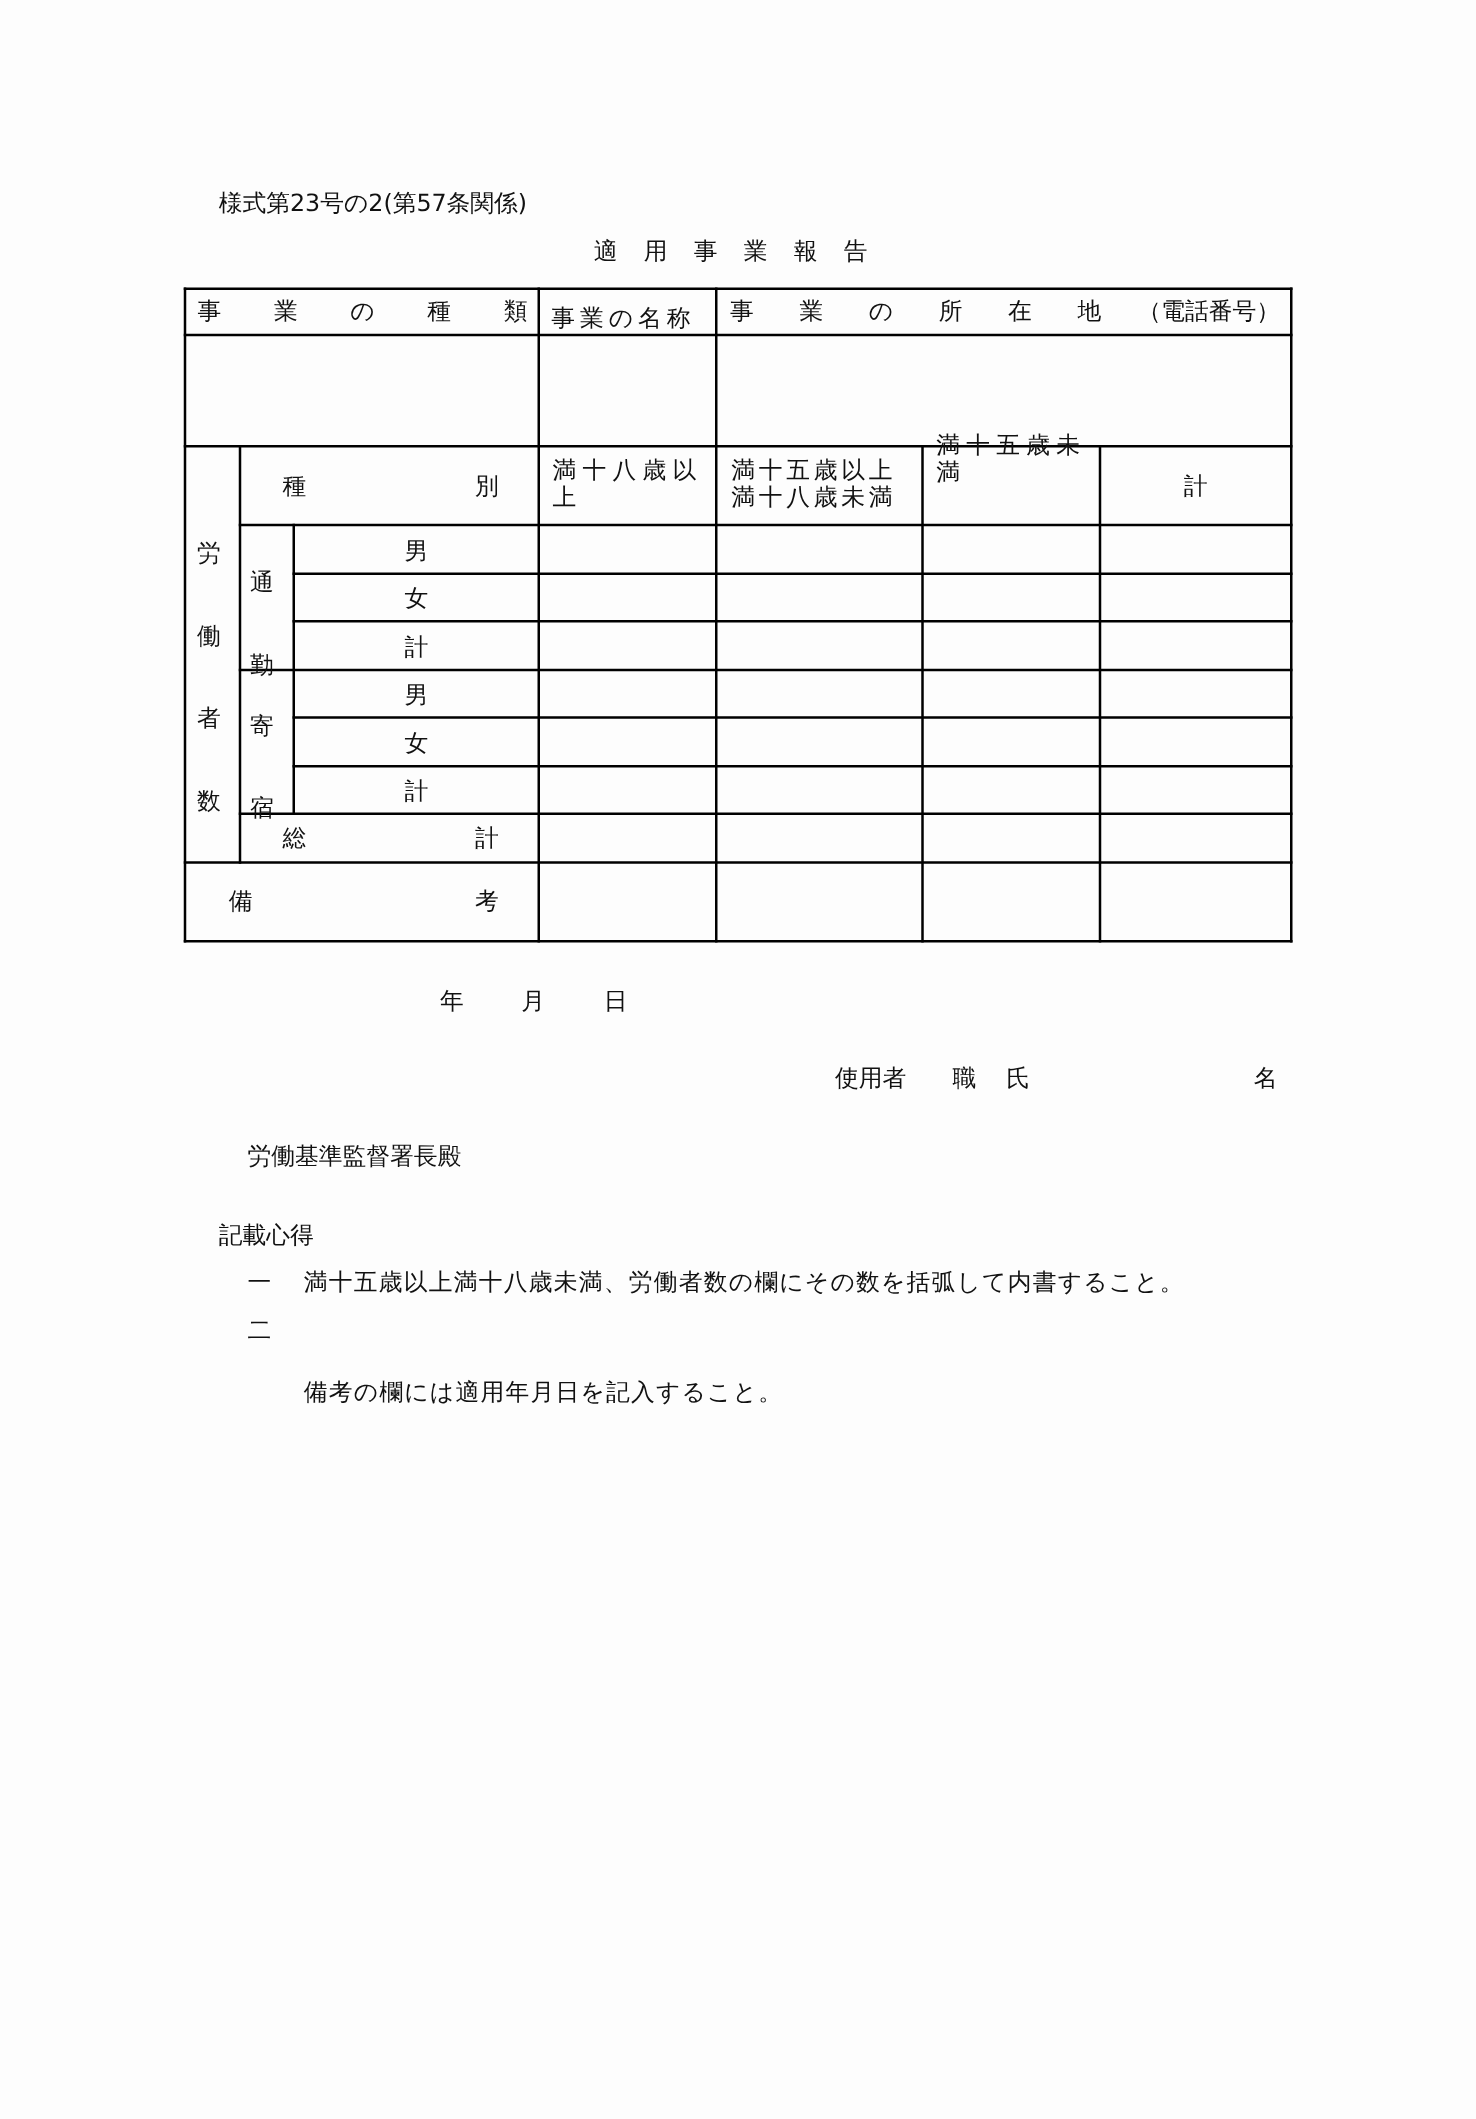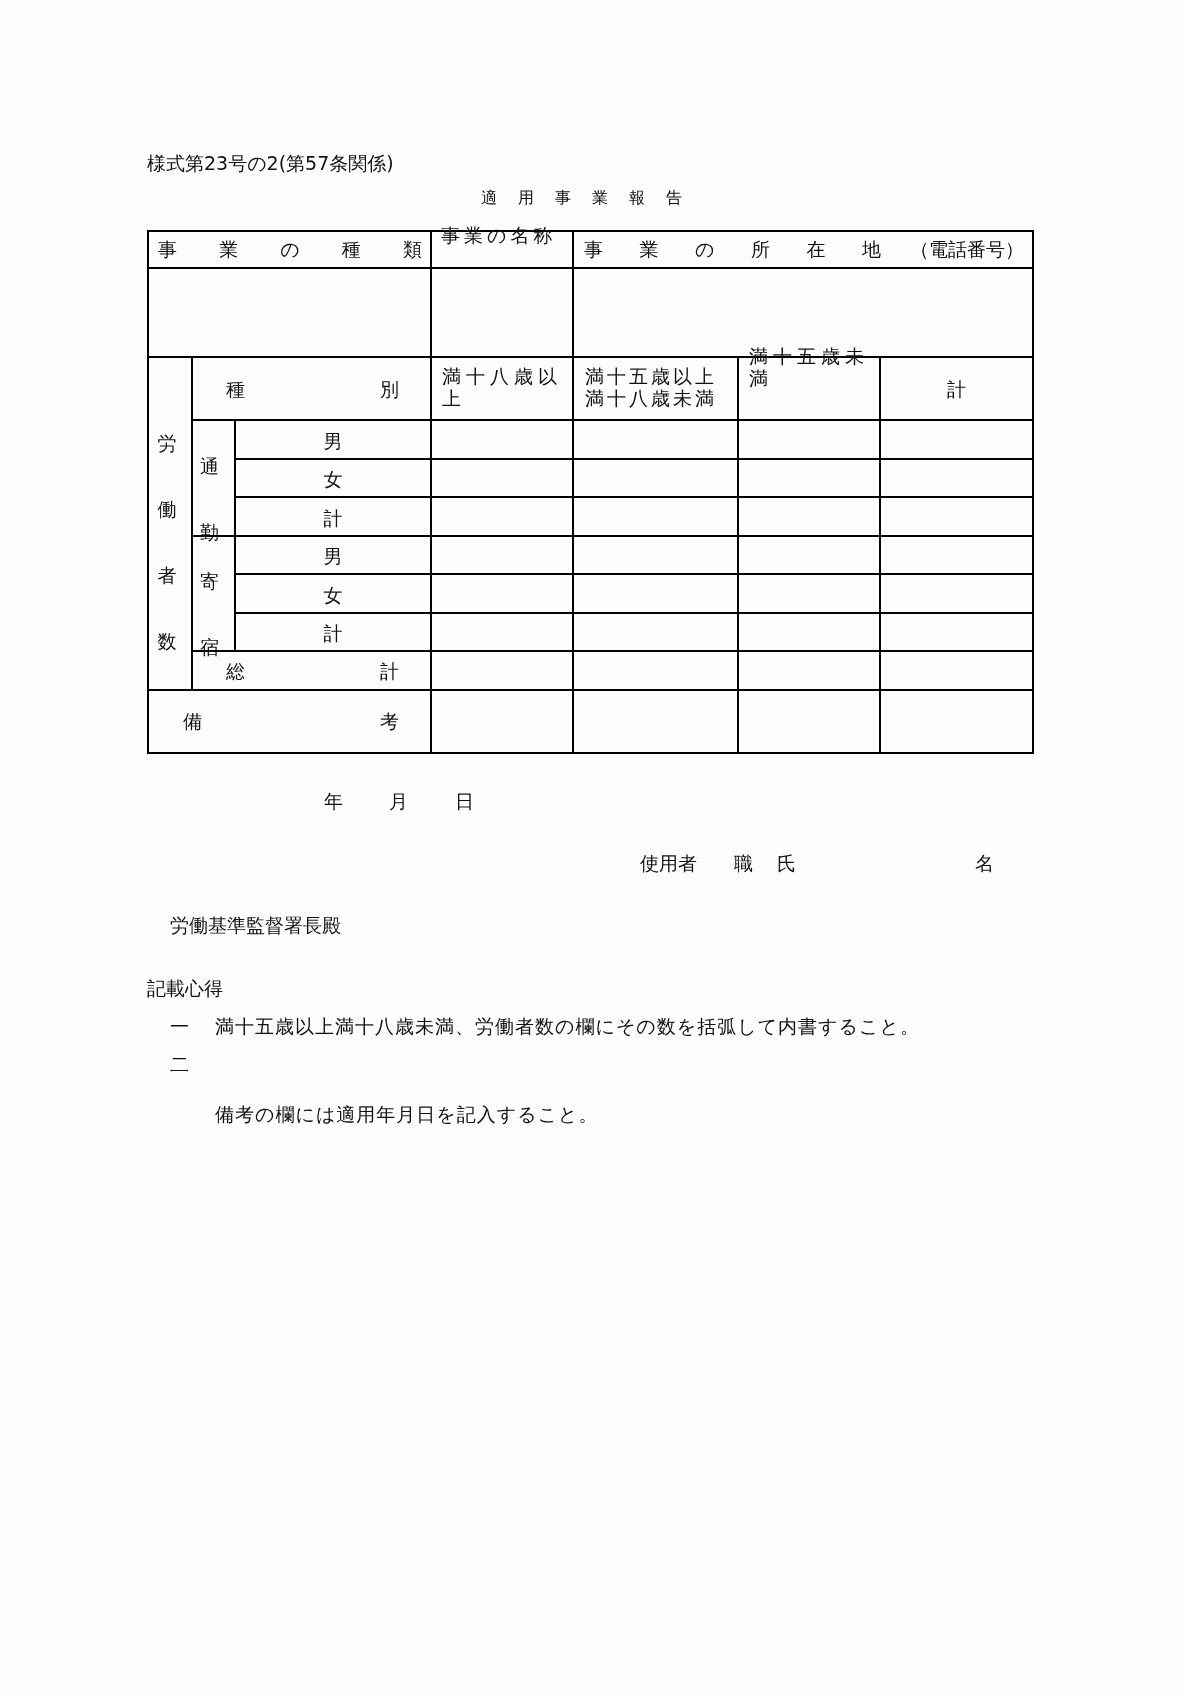--- a/index.html
+++ b/index.html
@@ -1,24 +1,24 @@
 <!DOCTYPE html>
 <html><head>
 <meta charset="utf-8">
 <style>
   html, body { margin:0; padding:0; }
   body {
     width:1181px; height:1695px; background:#fdfdfd; position:relative;
     font-family:"DejaVu Sans", "Liberation Sans", sans-serif; color:#111;
     overflow:hidden;
   }
-  .abs { position:absolute; white-space:nowrap; }
+  .abs { position:absolute; white-space:nowrap;margin-left:28px; }
   .t { font-size:19px; line-height:22px; }
   .form-id { left:147px; top:152px; }
-  .title { left:481px; top:188px; letter-spacing:21px; font-size:16px; }
+  .title { left:447px; top:188px; letter-spacing:21px; font-size:19px; }
   .line { position:absolute; background:#000; }
   .h { height:2px; }
   .v { width:2px; }
   .cell { position:absolute; font-size:19px; line-height:22px; }
   .spread { display:flex; justify-content:space-between; }
   .center { text-align:center; }
   .wrapcell { white-space:normal; letter-spacing:5px; word-break:break-all;font-family:Liberation Serif, serif; }
 </style>
 </head>
 <body>
@@ -50,21 +50,21 @@
   <div class="line v" style="left:191px;top:356px;height:335px;"></div>
   <div class="line v" style="left:234px;top:419px;height:233px;"></div>
 
   <div class="cell spread" style="left:158px;top:238px;width:264px;">
     <span>事</span>
     <span>業</span>
     <span>の</span>
     <span>種</span>
     <span>類</span>
   </div>
-  <div class="cell" style="left:441px;top:224px;letter-spacing:4px;text-align:right;">事業の名称</div>
+  <div class="cell" style="left:441px;top:244px;letter-spacing:4px;text-align:right;">事業の名称</div>
   <div class="cell spread" style="left:584px;top:238px;width:297px;">
     <span>事</span>
     <span>業</span>
     <span>の</span>
     <span>所</span>
     <span>在</span>
     <span>地</span>
   </div>
   <div class="cell" style="left:910px;top:238px;">（電話番号）</div>
 

